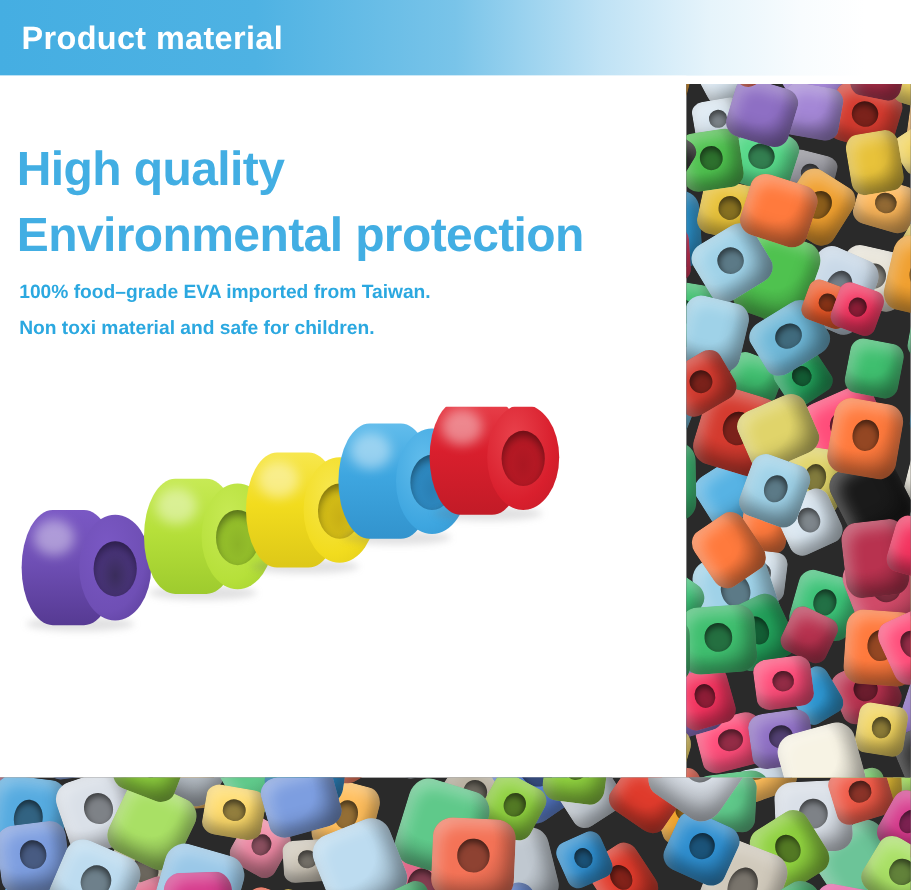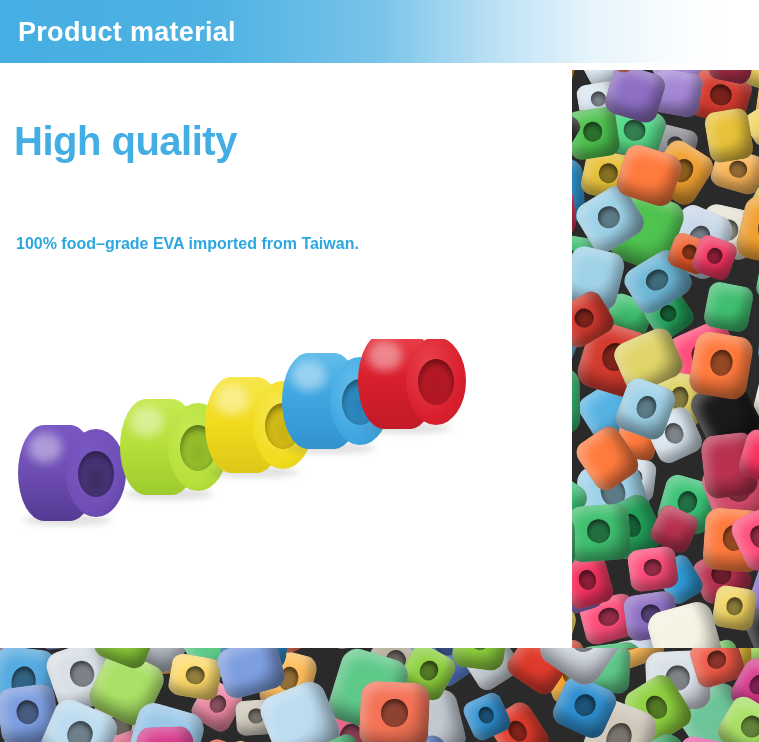--- a/index.html
+++ b/index.html
@@ -176,24 +176,26 @@
 <body>
 
 <div id="header-bar">
   <div id="header-title">Product material</div>
 </div>
 
 <div id="content-panel">
 
   <div id="headline">
     <span class="hl-line">High quality</span>
+    <span class="hl-line">Environmental protection</span>
   </div>
 
   <ul id="feature-list">
     <li>100%  food–grade EVA imported from Taiwan.</li>
+    <li>Non toxi material and safe for children.</li>
   </ul>
 
   <div id="bead-row-photo">
     <div class="bead" id="bead-1">
       <div class="shadow"></div>
       <div class="body" style="background: linear-gradient(rgb(122, 88, 196) 0%, rgb(111, 79, 181) 45%, rgb(86, 58, 147) 100%);"></div>
       <div class="face" style="background: radial-gradient(at 38% 32%, rgb(122, 88, 196) 0%, rgb(111, 79, 181) 62%, rgb(86, 58, 147) 100%);"></div>
       <div class="hole" style="background: radial-gradient(at 50% 62%, rgb(58, 45, 92) 0%, rgb(86, 58, 147) 100%); box-shadow: rgba(0, 0, 0, 0.45) 0px 4px 7px inset;"></div>
       <div class="gloss"></div>
     </div>

